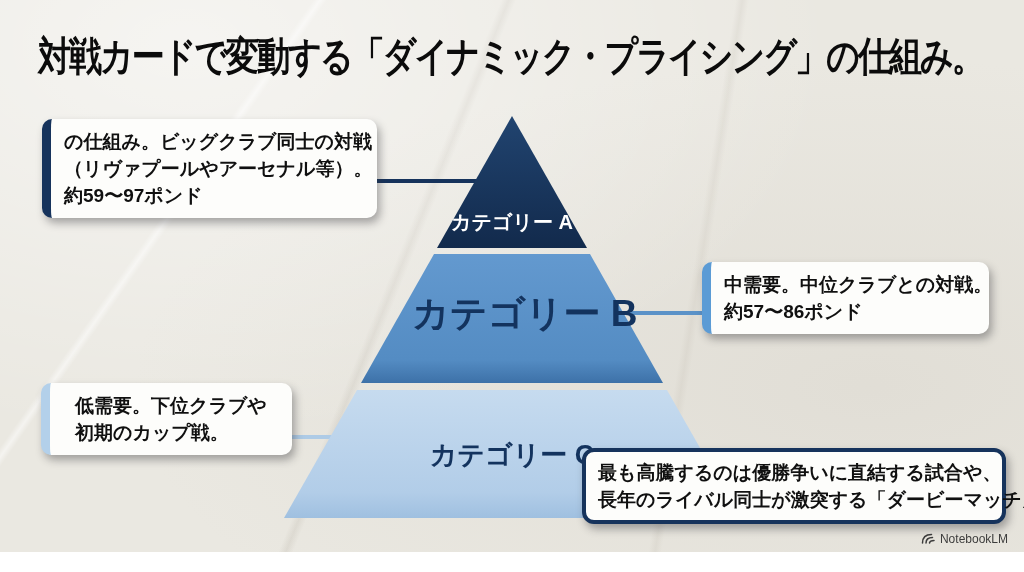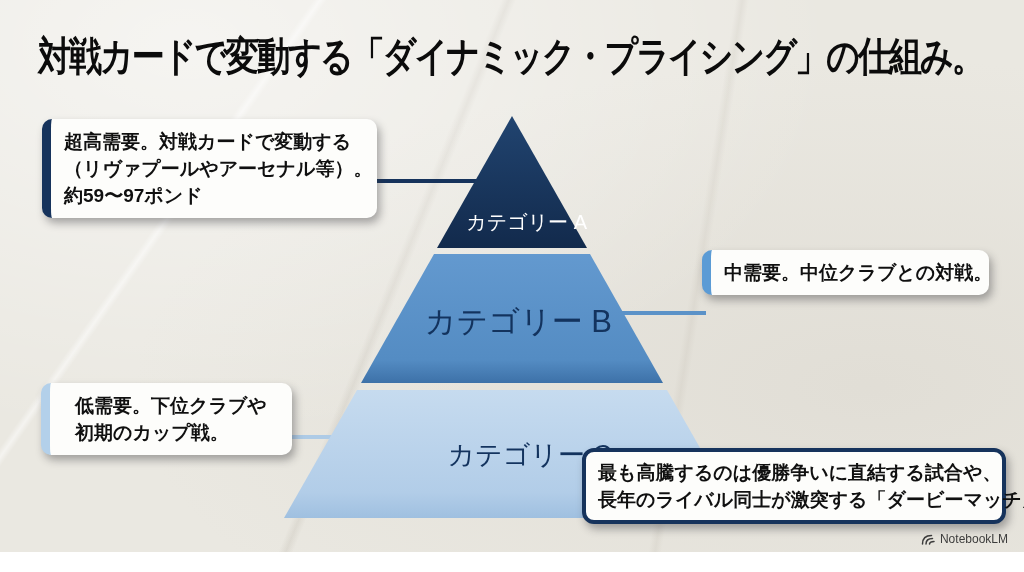--- a/index.html
+++ b/index.html
@@ -13,42 +13,42 @@
       linear-gradient(112deg, transparent 40.2%, rgba(198,193,183,0.35) 40.8%, transparent 41.4%),
       linear-gradient(99deg, transparent 66.2%, rgba(203,198,188,0.30) 66.8%, transparent 67.4%),
       linear-gradient(125deg, transparent 22.2%, rgba(255,255,255,0.5) 22.7%, transparent 23.2%);
   }
   .title{
     position:absolute;left:38px;top:30px;width:960px;
     font-size:33px;font-weight:900;color:#0b0b0b;letter-spacing:-2px;
     white-space:nowrap;transform:scaleY(1.22);transform-origin:left top;
   }
   .pyr-svg{position:absolute;left:0;top:0;width:1024px;height:572px;}
-  .tier-label{position:absolute;text-align:right;font-weight:normal;white-space:nowrap;}
+  .tier-label{position:absolute;text-align:center;font-weight:bold;white-space:nowrap;}
   .tier-label.a{left:437px;top:209px;width:150px;font-size:20px;color:#ffffff;}
-  .tier-label.b{left:412px;top:301px;width:200px;font-size:31px;color:#13335e;}
+  .tier-label.b{left:412px;top:289px;width:200px;font-size:37px;color:#13335e;}
   .tier-label.c{left:412px;top:437px;width:200px;font-size:27px;color:#13335e;}
   .callout{
     position:absolute;background:#fdfdfb;border-radius:10px;
     box-shadow:3px 5px 9px rgba(50,50,55,0.40);
     padding:9px 13px;font-size:19px;font-weight:bold;color:#101010;line-height:27px;
   }
   .callout .ln{display:block;white-space:nowrap;}
   .callout.a{left:42px;top:119px;width:300px;border-left:9px solid #16335c;}
-  .callout.b{left:702px;top:250px;width:252px;border-left:9px solid #5b9bd5;}
+  .callout.b{left:702px;top:262px;width:252px;border-left:9px solid #5b9bd5;}
   .callout.c{left:41px;top:383px;width:204px;border-left:9px solid #b3d0ea;padding-left:25px;}
   .note-box{
     position:absolute;left:582px;top:448px;width:392px;
     background:#fdfdfb;border:4px solid #16335c;border-radius:12px;
     box-shadow:3px 5px 9px rgba(50,50,55,0.40);
     padding:7px 12px;font-size:19px;font-weight:bold;color:#101010;line-height:27px;
   }
   .note-box .ln{display:block;white-space:nowrap;}
   .watermark{
-    position:absolute;right:16px;bottom:6px;display:flex;align-items:center;gap:4px;
+    position:absolute;right:16px;bottom:6px;display:flex;align-items:flex-start;gap:4px;
     font-size:12px;color:#3c3c3c;
   }
 </style>
 </head>
 <body>
 
 <div class="slide">
 
   <div class="title">対戦カードで変動する「ダイナミック・プライシング」の仕組み。</div>
 
@@ -77,27 +77,28 @@
     <polygon points="512,116 587,248 437,248" fill="url(#gradA)"></polygon>
     <polygon points="434,254 590,254 663,383 361,383" fill="url(#gradB)"></polygon>
     <polygon points="357,390 667,390 740,518 284,518" fill="url(#gradC)"></polygon>
   </svg>
 
   <div class="tier-label a">カテゴリー A</div>
   <div class="tier-label b">カテゴリー B</div>
   <div class="tier-label c">カテゴリー C</div>
 
   <div class="callout a">
-    <span class="ln">超高需要。対戦カードで変動する</span>
+    <span class="ln">の仕組み。ビッグクラブ同士の対戦</span>
     <span class="ln">（リヴァプールやアーセナル等）。</span>
     <span class="ln">約59〜97ポンド</span>
   </div>
 
   <div class="callout b">
     <span class="ln">中需要。中位クラブとの対戦。</span>
+    <span class="ln">約57〜86ポンド</span>
   </div>
 
   <div class="callout c">
     <span class="ln">低需要。下位クラブや</span>
     <span class="ln">初期のカップ戦。</span>
   </div>
 
   <div class="note-box">
     <span class="ln">最も高騰するのは優勝争いに直結する試合や、</span>
     <span class="ln">長年のライバル同士が激突する「ダービーマッチ」。</span>

